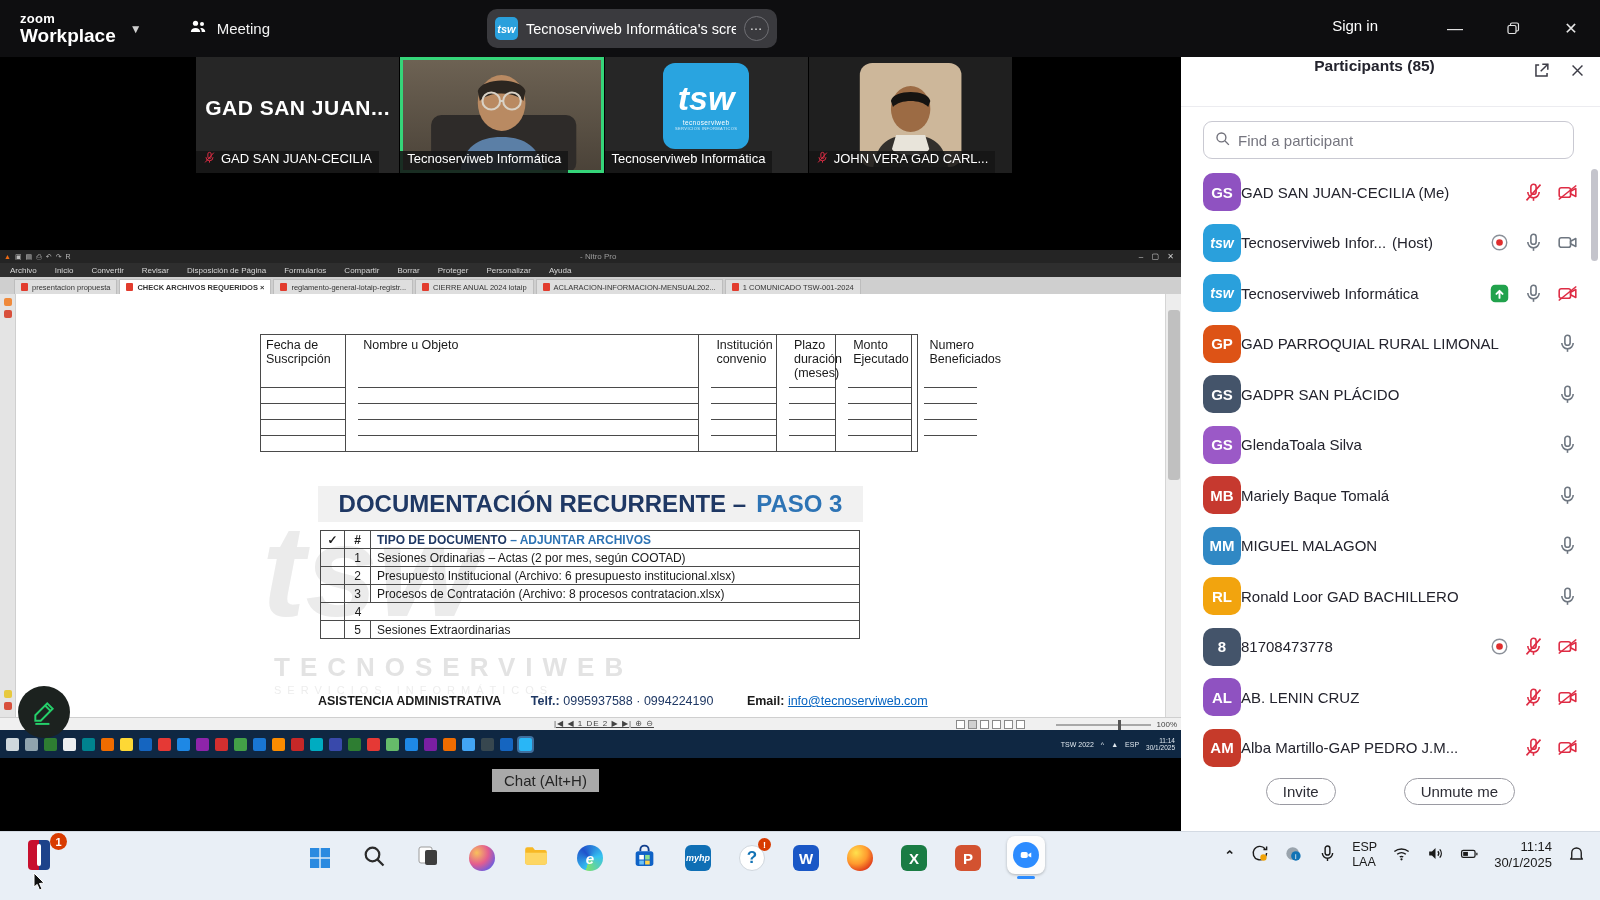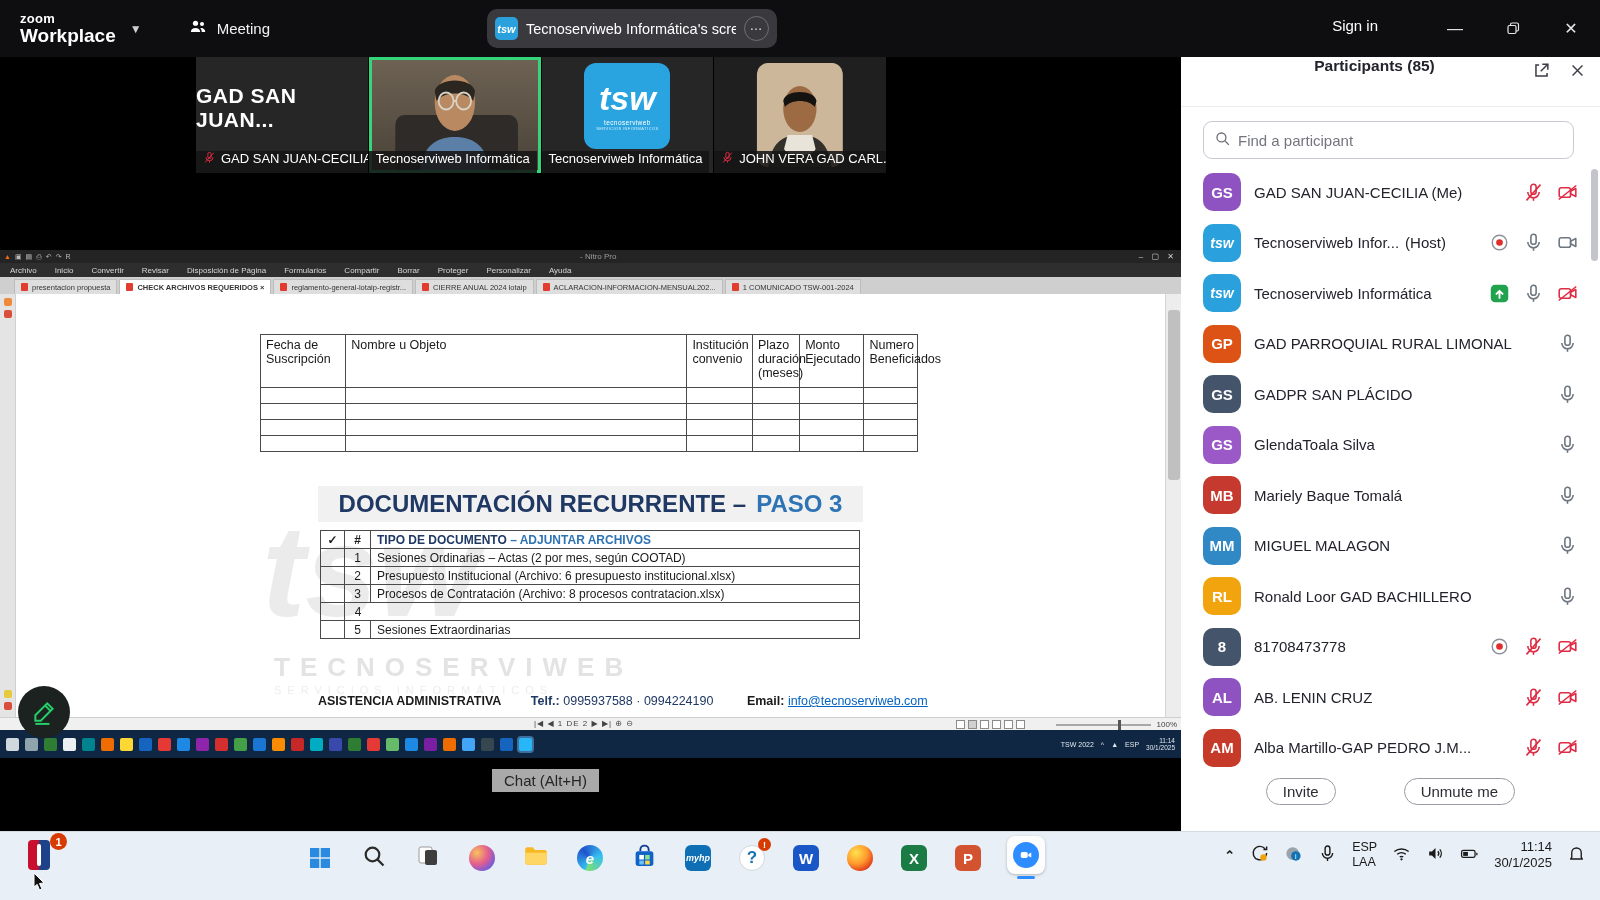--- a/index.html
+++ b/index.html
@@ -20,21 +20,21 @@
     border-radius:10px; display:flex; align-items:center; padding:0 8px; gap:8px; }
   .tsw-chip { width:23px; height:23px; border-radius:5px; background:#2aa0dc; color:#fff; font-weight:bold;
     font-size:11px; display:flex; align-items:center; justify-content:center; font-style:italic; }
   .share-tab .t { font-size:14.5px; color:#fff; white-space:nowrap; overflow:hidden; flex:1; }
   .dots-btn { width:25px; height:25px; border-radius:50%; border:1px solid #6f6f74; color:#e8e8e8;
     display:flex; align-items:center; justify-content:center; font-size:13px; letter-spacing:1px; padding-bottom:6px;}
   .signin { position:absolute; right:222px; top:17px; font-size:15px; color:#fff; }
   .winctl { position:absolute; top:0; height:57px; width:58px; display:flex; align-items:center; justify-content:center; color:#e6e6e6; }
 
   
-  #strip { left:196px; top:57px; width:690px; height:116px; display:flex; gap:1px; }
+  #strip { left:196px; top:57px; width:816px; height:116px; display:flex; gap:1px; }
   .tile { position:relative; flex:1; background:#262626; overflow:hidden; }
   .tile .namebar { position:absolute; left:0; bottom:0; height:22px; background:rgba(22,22,22,.88);
     color:#fff; font-size:13px; display:flex; padding:0 7px; gap:5px; white-space:nowrap; }
   .tile .bigname { position:absolute; inset:0; display:flex; align-items:center; justify-content:center;
     color:#fff; font-size:21px; font-weight:bold; letter-spacing:.5px; padding-bottom:14px; }
   .tile.active { outline:3px solid #35d579; outline-offset:-3px; }
   .mic-off-sm svg { width:13px; height:13px; }
 
   
   #panel { left:1181px; top:57px; width:419px; height:774px; background:#fff; display:flex; flex-direction:column; }
@@ -44,21 +44,21 @@
   .p-search { margin:14px 26px 4px 22px; height:38px; border:1px solid #c9c9d2; border-radius:9px;
     display:flex; align-items:center; padding:0 10px; gap:7px; }
   .p-search input { border:none; outline:none; font-size:15px; color:#333; width:100%;
     font-family:"Liberation Sans",sans-serif; background:transparent; }
   .p-search input::placeholder { color:#75757f; }
   #plist { flex:1; overflow:hidden; position:relative; padding-top:4px; }
   .p-row { height:50.5px; display:flex; align-items:center; padding:0 22px 0 22px; }
   .p-avatar { width:38px; height:38px; border-radius:10px; color:#fff; font-weight:bold; font-size:15px;
     display:flex; align-items:center; justify-content:center; flex:none; }
   .p-avatar.logo { background:#2aa0dc; font-style:italic; font-size:14px; }
-  .p-name { margin-left:13px; font-size:15px; color:#23232d; white-space:nowrap; overflow:hidden;
+  .p-name { font-size:15px; color:#23232d; white-space:nowrap; overflow:hidden;
     text-overflow:clip; flex:1; }
   .p-name .sfx { margin-left:6px; }
   .p-icons { display:flex; align-items:center; gap:13px; margin-left:8px; flex:none; }
   .p-icons svg { width:21px; height:21px; }
   .p-scroll { position:absolute; right:2px; top:6px; width:7px; height:92px; background:#c4c4cc; border-radius:4px; }
   .p-foot { height:62px; display:flex; align-items:flex-start; justify-content:center; gap:68px; padding-top:9px; }
   .pill-btn { border:1px solid #9a9aa2; border-radius:15px; background:#fff; font-size:15px; color:#2c2c34;
     padding:4px 16px; font-family:"Liberation Sans",sans-serif; }
 
   
@@ -74,32 +74,32 @@
   .n-tab { height:15px; background:#dedede; border:1px solid #bdbdbd; border-bottom:none; display:flex;
     align-items:center; padding:0 6px; font-size:7.5px; color:#333; gap:4px; white-space:nowrap; }
   .n-tab.active { background:#fff; font-weight:bold; }
   .pdfdot { width:7px; height:8px; background:#e23c2e; border-radius:1px; flex:none; }
   .n-body { position:relative; height:423px; background:#fff; }
   .n-side { position:absolute; left:0; top:0; width:16px; height:100%; background:#e4e4e4; border-right:1px solid #cfcfcf; }
   .n-side i { display:block; width:8px; height:8px; margin:4px auto 0; border-radius:2px; }
   .n-scroll { position:absolute; right:0; top:0; width:16px; height:100%; background:#ededed; border-left:1px solid #d5d5d5; }
   .n-scroll .thumb { position:absolute; left:2px; top:16px; width:12px; height:170px; background:#c0c0c0; border-radius:3px; }
   .n-status { height:14px; background:#f0f0f0; border-top:1px solid #cfcfcf; position:relative; color:#444; }
-  .n-status .nav { position:absolute; left:534px; top:1px; font-size:8px; letter-spacing:1px; }
+  .n-status .nav { position:absolute; left:554px; top:1px; font-size:8px; letter-spacing:1px;text-decoration:underline; }
   .n-status .layouts { position:absolute; right:156px; top:2px; display:flex; gap:3px; }
   .n-status .layouts i { width:9px; height:9px; border:1px solid #8a8a8a; background:#fff; }
   .n-status .layouts i.f { background:#d0d0d0; }
   .n-status .slider { position:absolute; right:30px; top:6px; width:95px; height:2px; background:#a8a8a8; }
   .n-status .slider b { position:absolute; left:62px; top:-4px; width:3px; height:10px; background:#555; }
   .n-status .zl { position:absolute; right:4px; top:2px; font-size:8px; }
 
   
   .doc { position:absolute; left:16px; top:0; width:1149px; height:423px; background:#fff; overflow:hidden; }
   .t1 { position:absolute; left:244px; top:40px; width:658px; border:1px solid #4a4a4a; }
-  .t1 .hrow, .t1 .erow { display:grid; grid-template-columns:13% 52% 10% 7.2% 9.8% 8%; }
+  .t1 .hrow, .t1 .erow { display:grid; grid-template-columns:13% 52% 10% 7.2% 9.8% 8%;gap:12px; }
   .t1 .hrow > div { border-right:1px solid #4a4a4a; padding:3px 5px; font-size:12.5px; color:#1a1a1a; min-height:52px; }
   .t1 .hrow > div:last-child, .t1 .erow > div:last-child { border-right:none; }
   .t1 .erow > div { border-right:1px solid #4a4a4a; border-top:1px solid #4a4a4a; height:16px; }
   .sec-title { position:absolute; left:302px; top:192px; width:545px; height:36px; background:#f1f1f1;
     display:flex; align-items:center; justify-content:center; font-size:24px; font-weight:bold; gap:10px; }
   .t2 { position:absolute; left:304px; top:236px; width:540px; border:1px solid #4a4a4a; font-size:12px; }
   .t2 .row { display:grid; grid-template-columns:24px 26px 1fr; border-top:1px solid #4a4a4a; }
   .t2 .row:first-child { border-top:none; }
   .t2 .row > div { border-right:1px solid #4a4a4a; padding:1.5px 6px; color:#1a1a1a; }
   .t2 .row > div:last-child { border-right:none; }

